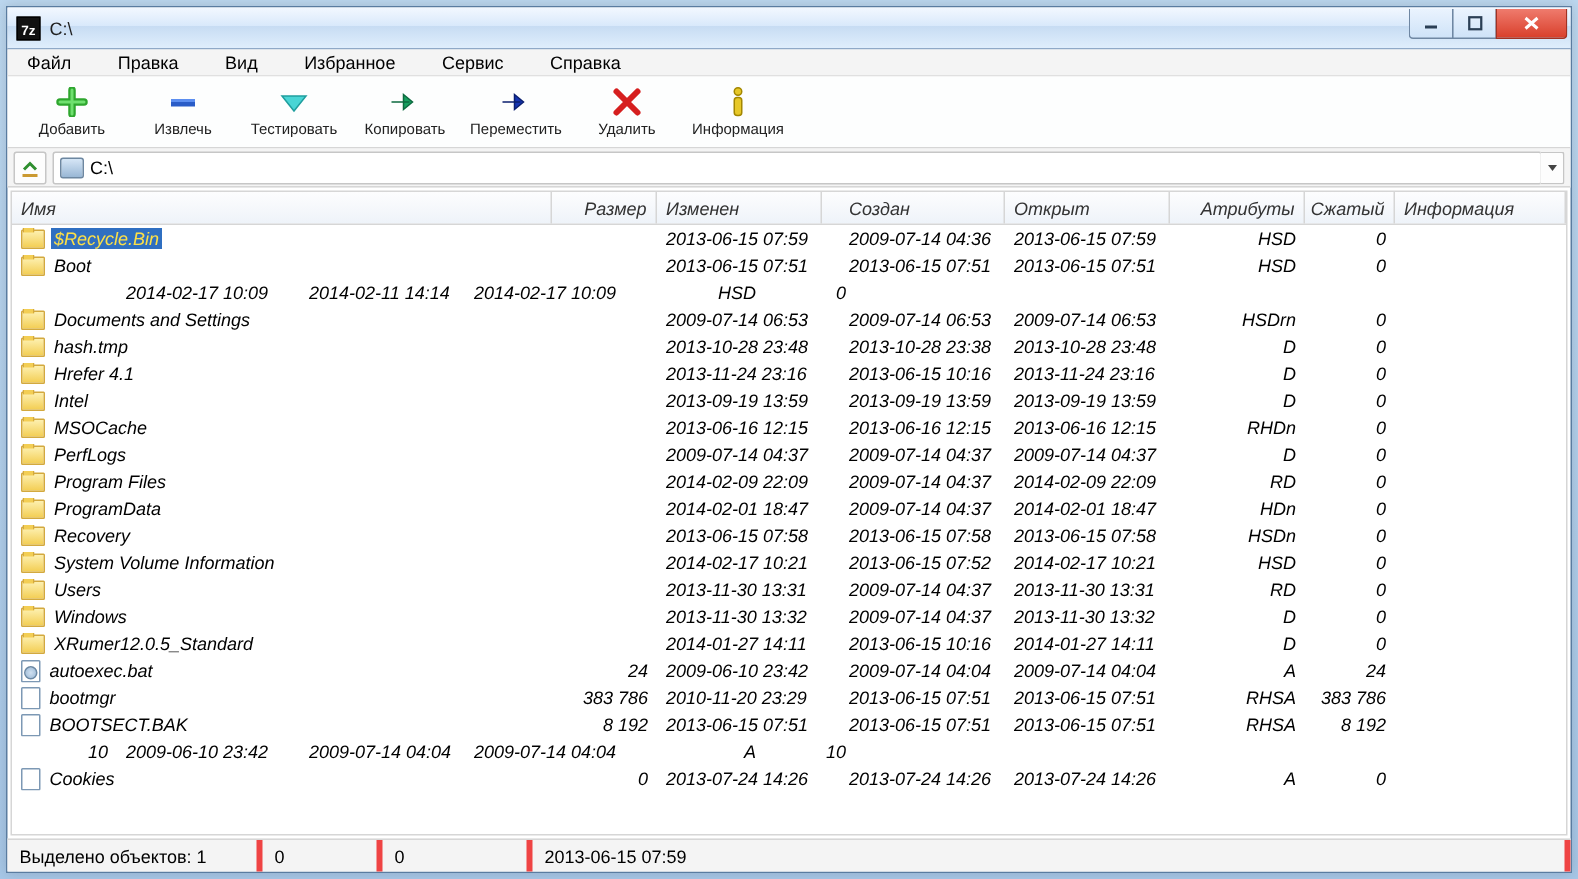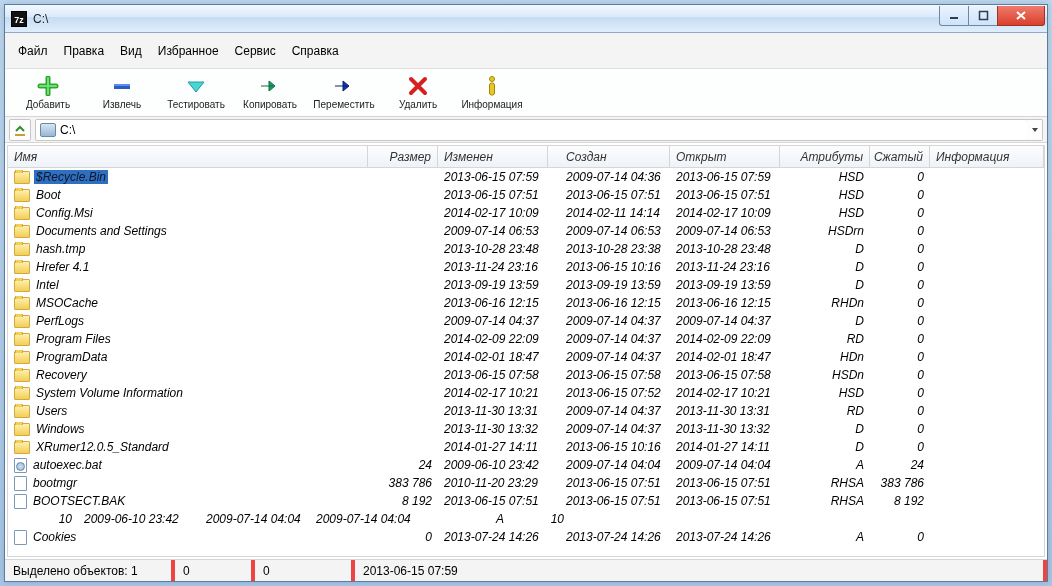--- a/index.html
+++ b/index.html
@@ -36,21 +36,21 @@
     display:flex;align-items:center;justify-content:center;
     margin-left:-1px;
     font-family: "Segoe UI Symbol", sans-serif;
   }
   .winbtn.close{background:linear-gradient(#ef7b6d,#d9402c);width:48px;border-color:#a13223;border-bottom-right-radius:3px;}
   .winbtn.min{border-bottom-left-radius:3px;}
   .winbtn svg{display:block;}
 
   
   .menubar {
-    height:36px;display:flex;align-items:center;padding:0 6px;gap:2px;
+    height:18px;display:flex;align-items:center;padding:0 6px;gap:17px;
     background:#f4f4f4;border-bottom:1px solid #e0e0e0;
   }
   .menubar span{padding:2px 7px;}
 
   
   .toolbar {
     height:48px;display:flex;align-items:center;padding:4px 8px;gap:4px;
     background:#fdfefe;border-bottom:1px solid #d6d6d6;
   }
   .tbtn{display:flex;flex-direction:column;align-items:center;justify-content:center;min-width:70px;height:44px;gap:2px;}
@@ -81,21 +81,21 @@
   .rows{flex:1;overflow-y:scroll;overflow-x:hidden;background:#fff;}
   .row{display:flex;height:18px;align-items:center;}
   .cell{padding:0 6px;overflow:hidden;white-space:nowrap;display:flex;align-items:center;}
   .cell.r{justify-content:flex-end;}
   .row .col-name{display:flex;align-items:center;gap:4px;}
   .folder-ico{width:16px;height:13px;background:linear-gradient(#fdf0b0,#f3ce54);border:1px solid #d3a93e;border-radius:1px;position:relative;flex-shrink:0;}
   .folder-ico::before{content:"";position:absolute;top:-3px;left:0;width:6px;height:3px;background:#f3ce54;border:1px solid #d3a93e;border-bottom:none;border-radius:1px 1px 0 0;}
   .file-ico{width:13px;height:15px;background:#fff;border:1px solid #7c98b4;border-radius:1px;position:relative;flex-shrink:0;}
   .file-ico.gear::after{content:"";position:absolute;right:1px;bottom:1px;width:7px;height:7px;border:1px solid #6a88a4;border-radius:50%;background:radial-gradient(#cfe0f1,#9ab8d5);}
   .row .name-text{padding:0 2px;}
-  .row.selected .name-text{background:#2f6fc1;color:#0f172a;}
+  .row.selected .name-text{background:#2f6fc1;color:#fde047;}
 
   
   .rows::-webkit-scrollbar{width:17px;}
   .rows::-webkit-scrollbar-track{background:#eef0f2;border-left:1px solid #d6d6d6;}
   .rows::-webkit-scrollbar-thumb{background:linear-gradient(90deg,#e6eef8,#cadbf0);border:1px solid #9db6d1;border-radius:2px;}
   .rows::-webkit-scrollbar-button{height:17px;background:#eef0f2;border:1px solid #cdd5de;}
 
   
   .statusbar{height:22px;border-top:1px solid #d6d6d6;display:flex;align-items:stretch;background:#f4f4f4;}
   .statusbar .scell{border-right:4px solid #ef4444;padding:3px 8px;display:flex;align-items:center;text-align:center;}
@@ -248,24 +248,20 @@
           </div>
           <div class="cell col-size r"></div>
           <div class="cell col-mod">2013-06-15 07:51</div>
           <div class="cell col-cre">2013-06-15 07:51</div>
           <div class="cell col-open">2013-06-15 07:51</div>
           <div class="cell col-attr r">HSD</div>
           <div class="cell col-pack r">0</div>
           <div class="cell col-comm"></div>
         </div>
         <div class="row">
-          <div class="cell col-name">
-            <div class="folder-ico"></div>
-            <span class="name-text">Config.Msi</span>
-          </div>
           <div class="cell col-size r"></div>
           <div class="cell col-mod">2014-02-17 10:09</div>
           <div class="cell col-cre">2014-02-11 14:14</div>
           <div class="cell col-open">2014-02-17 10:09</div>
           <div class="cell col-attr r">HSD</div>
           <div class="cell col-pack r">0</div>
           <div class="cell col-comm"></div>
         </div>
         <div class="row">
           <div class="cell col-name">

